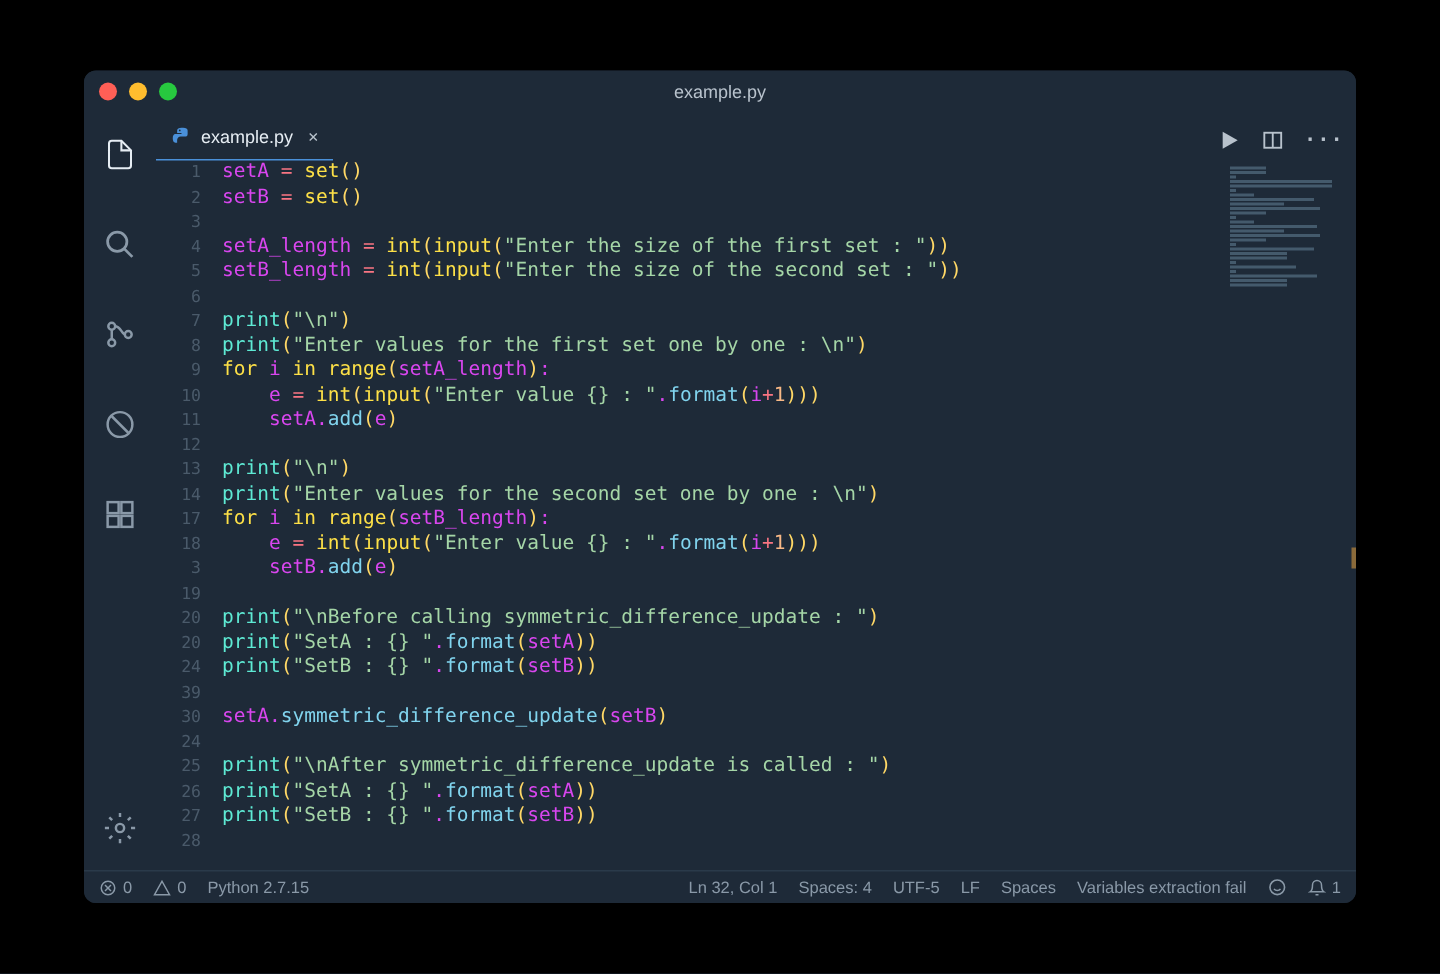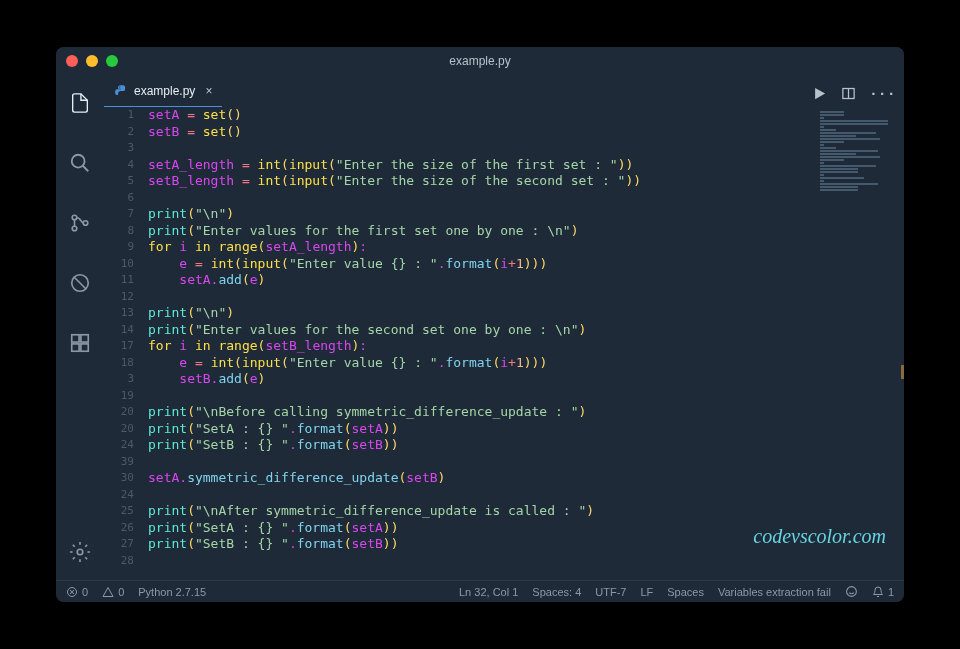--- a/index.html
+++ b/index.html
@@ -330,21 +330,20 @@
           <div class="mline" style="width:48%"></div>
           <div class="mline" style="width:48%"></div>
         <div class="mline" style="width:5%"></div>
           <div class="mline" style="width:55%"></div>
           <div class="mline" style="width:5%"></div>
         <div class="mline" style="width:72%"></div>
           <div class="mline" style="width:48%"></div>
           <div class="mline" style="width:48%"></div>
       </div>
       <div class="scrollmark"></div>
-      <div class="watermark">codevscolor.com</div>
     </div>
   </div>
 
   <div class="statusbar">
     <div class="sb-item">
       <svg width="12" height="12" viewBox="0 0 24 24" fill="none" stroke="currentColor" stroke-width="2">
           <circle cx="12" cy="12" r="9"></circle>
           <line x1="8" y1="8" x2="16" y2="16"></line>
           <line x1="16" y1="8" x2="8" y2="16"></line>
         </svg>
@@ -360,21 +359,21 @@
         <span>Python 2.7.15</span>
       </div>
     <div class="spacer"></div>
     <div class="sb-item">
         <span>Ln 32, Col 1</span>
       </div>
     <div class="sb-item">
         <span>Spaces: 4</span>
       </div>
     <div class="sb-item">
-        <span>UTF-7</span>
+        <span>UTF-5</span>
       </div>
     <div class="sb-item">
         <span>LF</span>
       </div>
     <div class="sb-item">
         <span>Spaces</span>
       </div>
     <div class="sb-item">
         <span>Variables extraction fail</span>
       </div>

